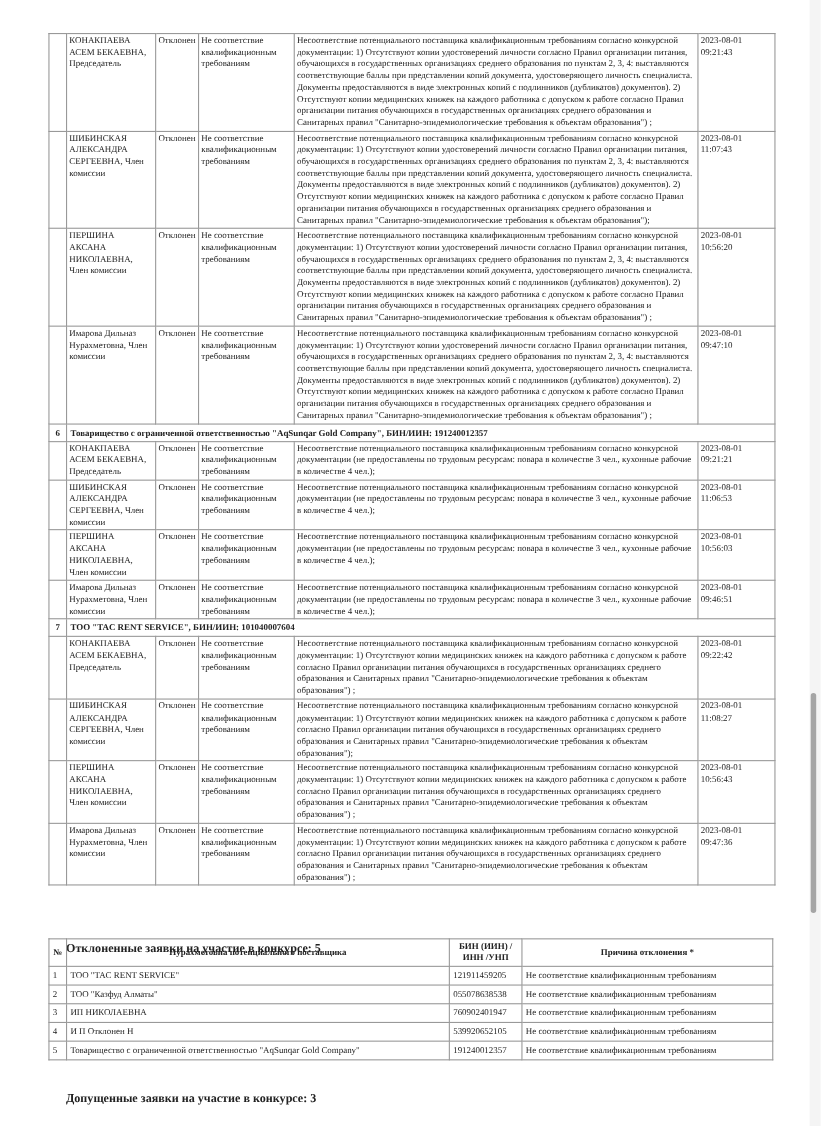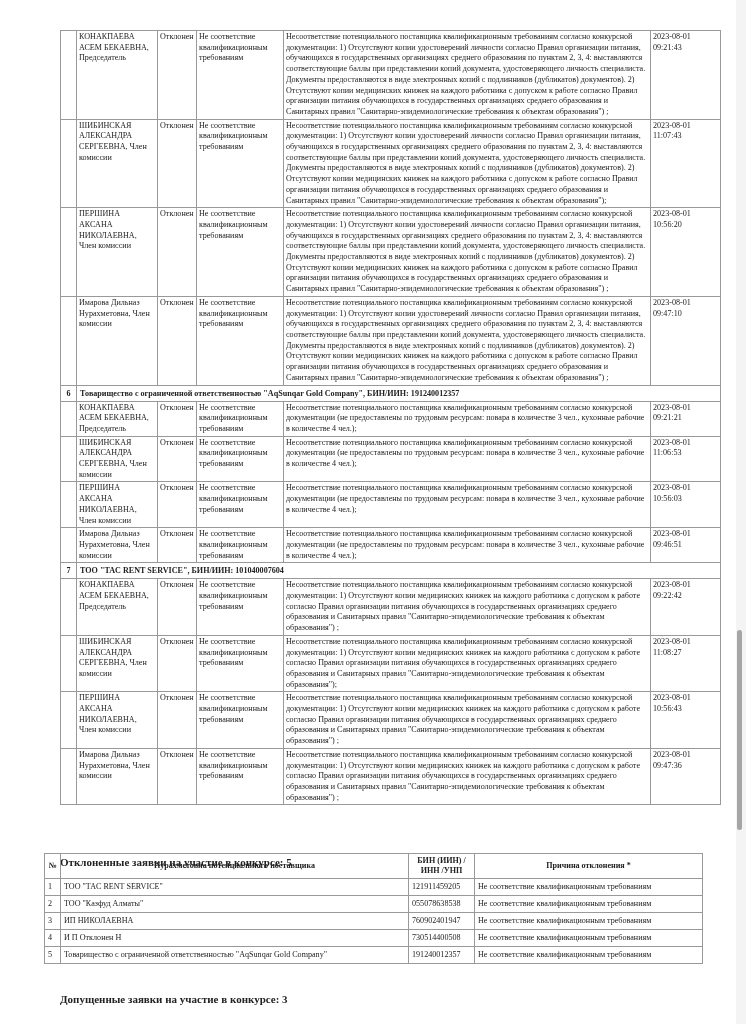--- a/index.html
+++ b/index.html
@@ -1,18 +1,18 @@
 <!DOCTYPE html>
 <html><head>
 <meta charset="utf-8">
 <style>
   html, body { margin:0; padding:0; background:#fff; }
   body { width:748px; height:1024px; overflow:hidden; position:relative;
          font-family:"Liberation Serif", "DejaVu Serif", serif; color:#222; }
-  .page { position:absolute; left:60px; top:30px; width:660px; }
+  .page { position:absolute; left:44px; top:30px; width:660px; }
   table { border-collapse:collapse; width:100%; table-layout:fixed; }
   td, th { border:1px solid #999; vertical-align:top; padding:1px 2px; font-size:8.1px; line-height:10.7px; }
   .main col.c0 { width:16px; }
   .main col.c1 { width:81px; }
   .main col.c2 { width:39px; }
   .main col.c3 { width:87px; }
   .main col.c4 { width:367px; }
   .main col.c5 { width:70px; }
   .group td { font-weight:bold; padding:2px 3px; line-height:11px; }
   .group .num { text-align:center; }
@@ -222,21 +222,21 @@
     </tr>
     <tr>
       <td>3</td>
       <td>ИП НИКОЛАЕВНА</td>
       <td>760902401947</td>
       <td>Не соответствие квалификационным требованиям</td>
     </tr>
     <tr>
       <td>4</td>
       <td>И П Отклонен Н</td>
-      <td>730514400508</td>
+      <td>539920652105</td>
       <td>Не соответствие квалификационным требованиям</td>
     </tr>
     <tr>
       <td>5</td>
       <td>Товарищество с ограниченной ответственностью "AqSunqar Gold Company"</td>
       <td>191240012357</td>
       <td>Не соответствие квалификационным требованиям</td>
     </tr>
   </tbody>
 </table>

